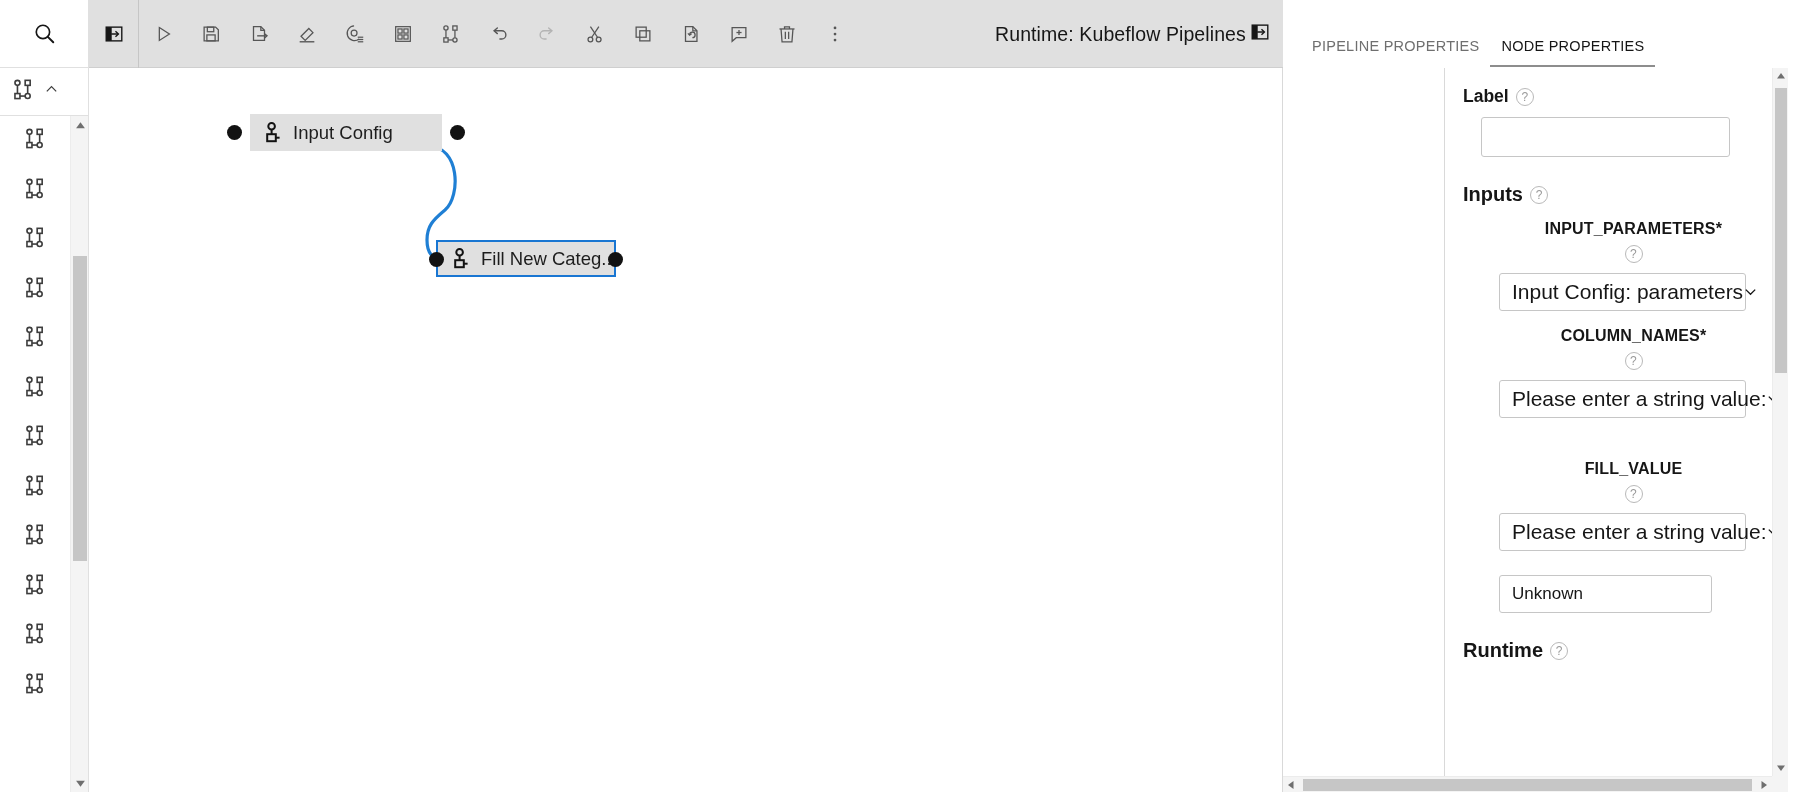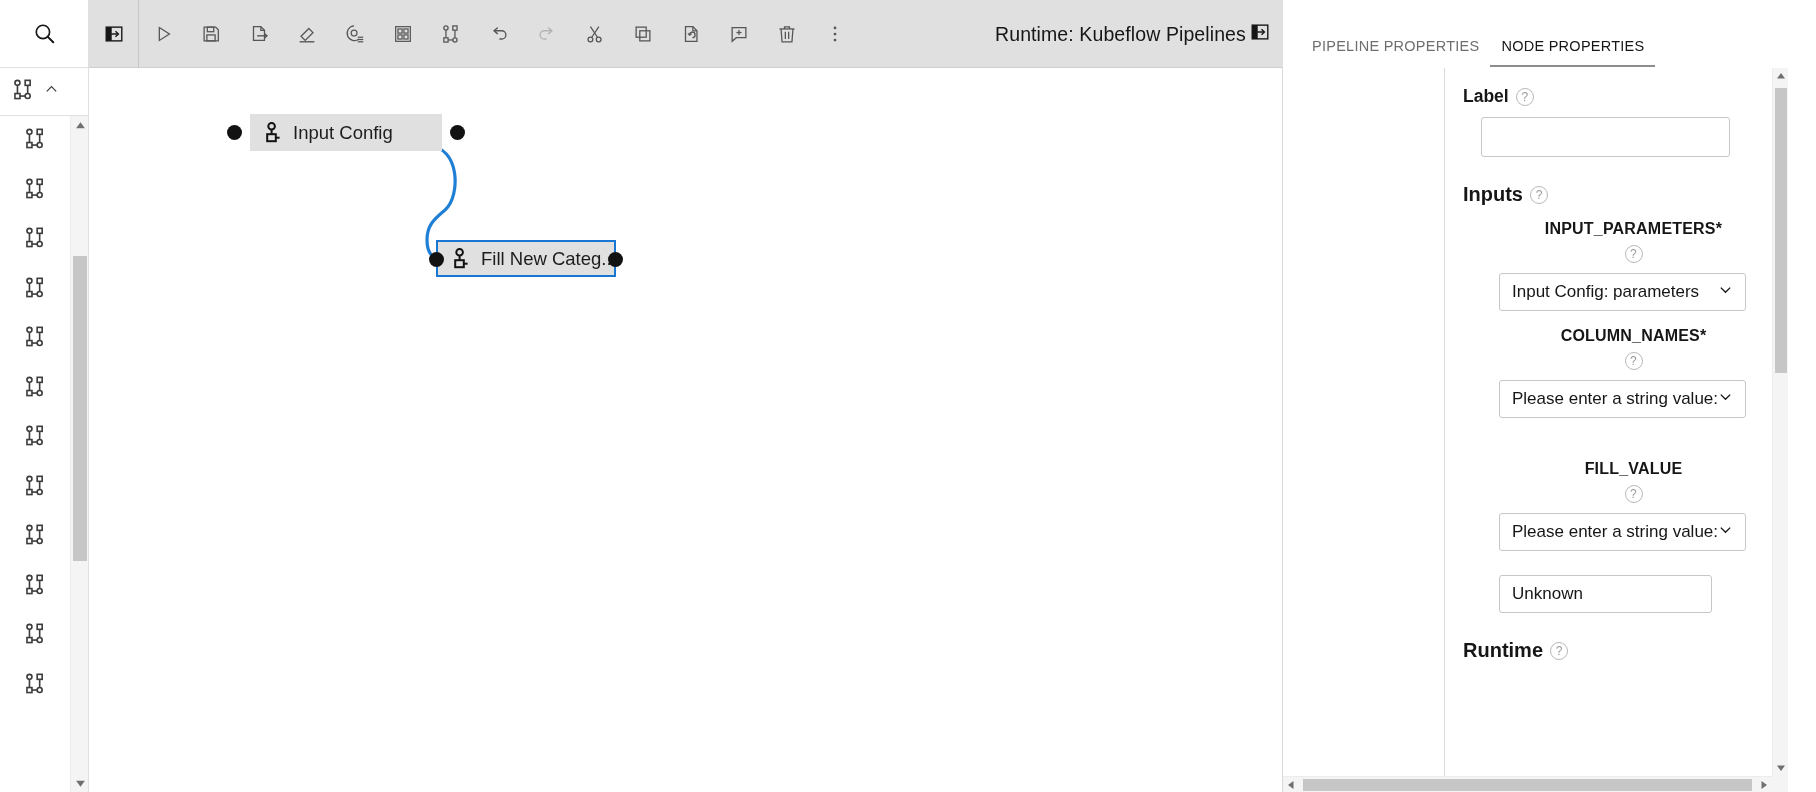--- a/index.html
+++ b/index.html
@@ -321,21 +321,21 @@
   }
 
   .selectfield {
     height: 38px;
     border: 1px solid #c6c6c6;
     border-radius: 3px;
     display: flex;
     align-items: center;
     justify-content: space-between;
     padding: 0 12px;
-    font-size: 17px;
+    font-size: 21px;
     color: #161616;
     background: #ffffff;
     margin-left: 36px;
     margin-right: 40px;
     margin-bottom: 6px;
     cursor: pointer;
     white-space: nowrap;
   }
   .spacer-10 { height: 10px; }
   .spacer-18 { height: 18px; }

